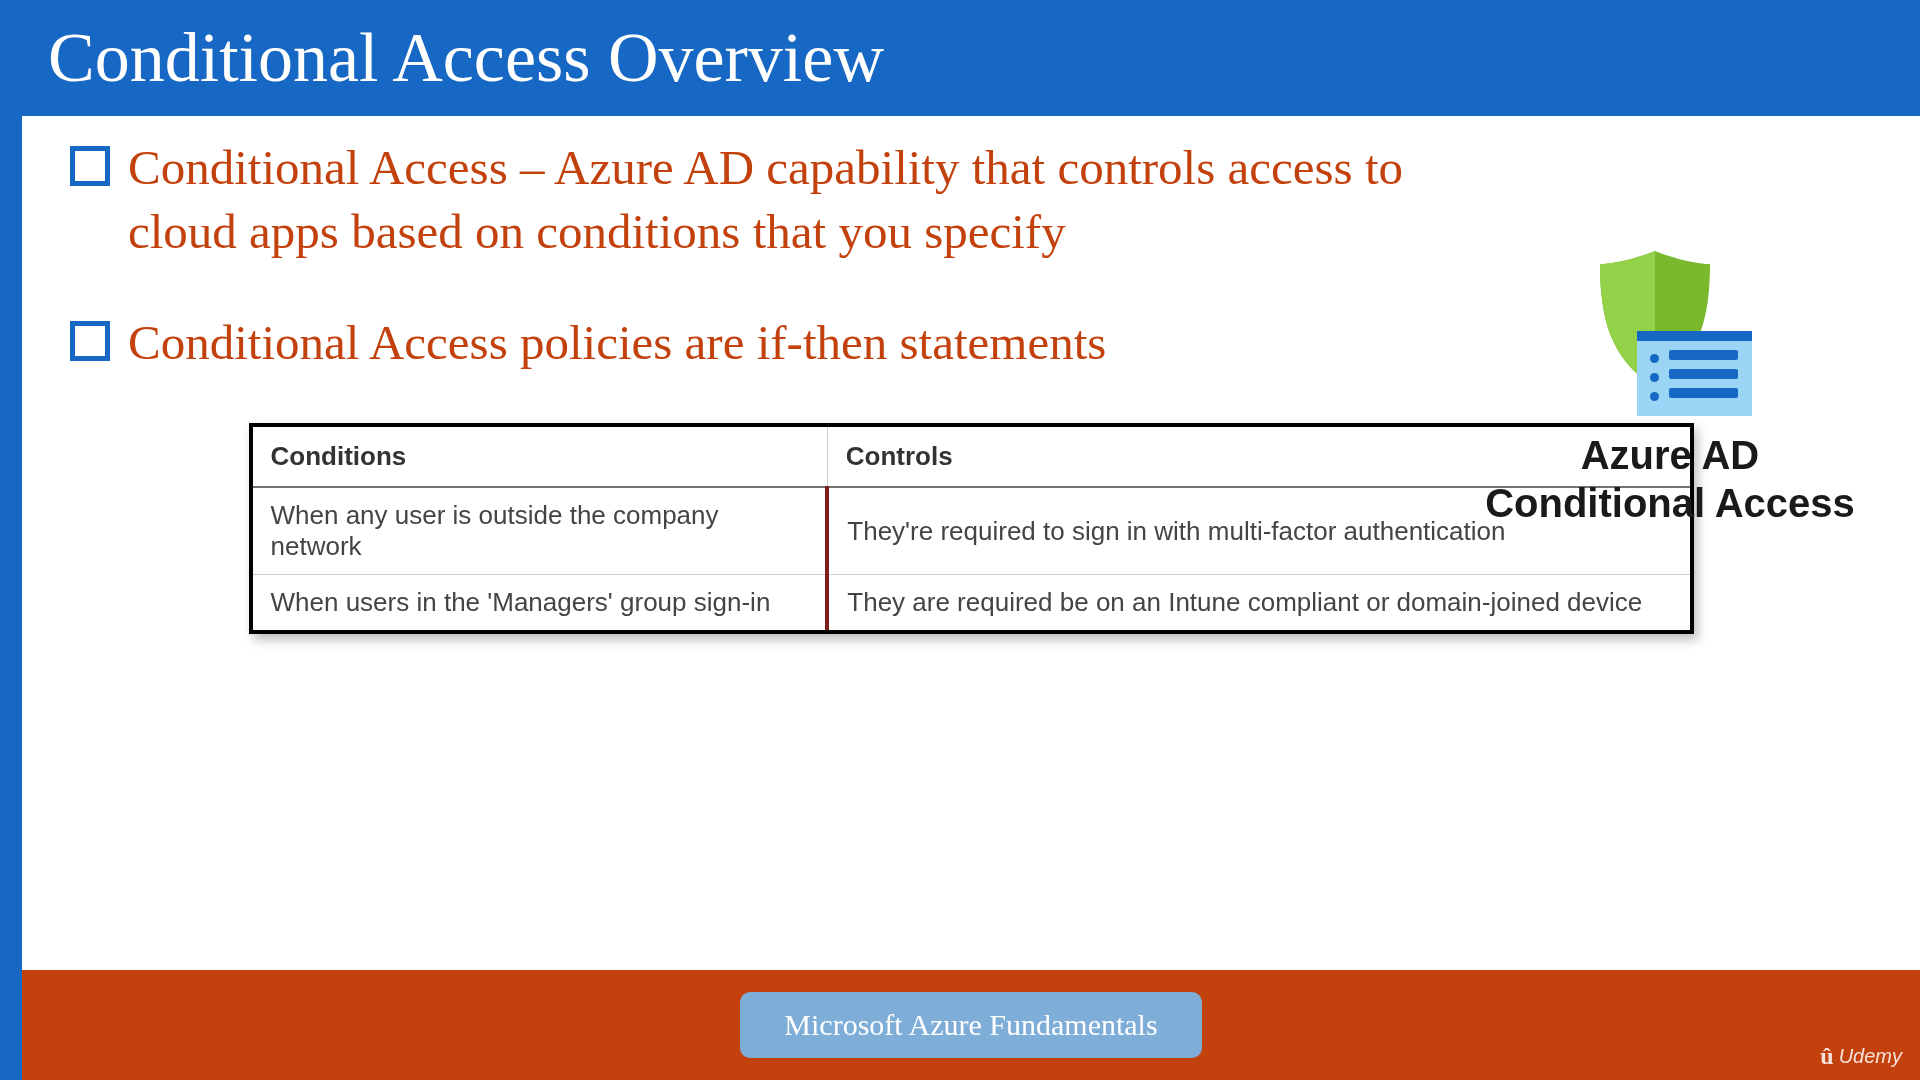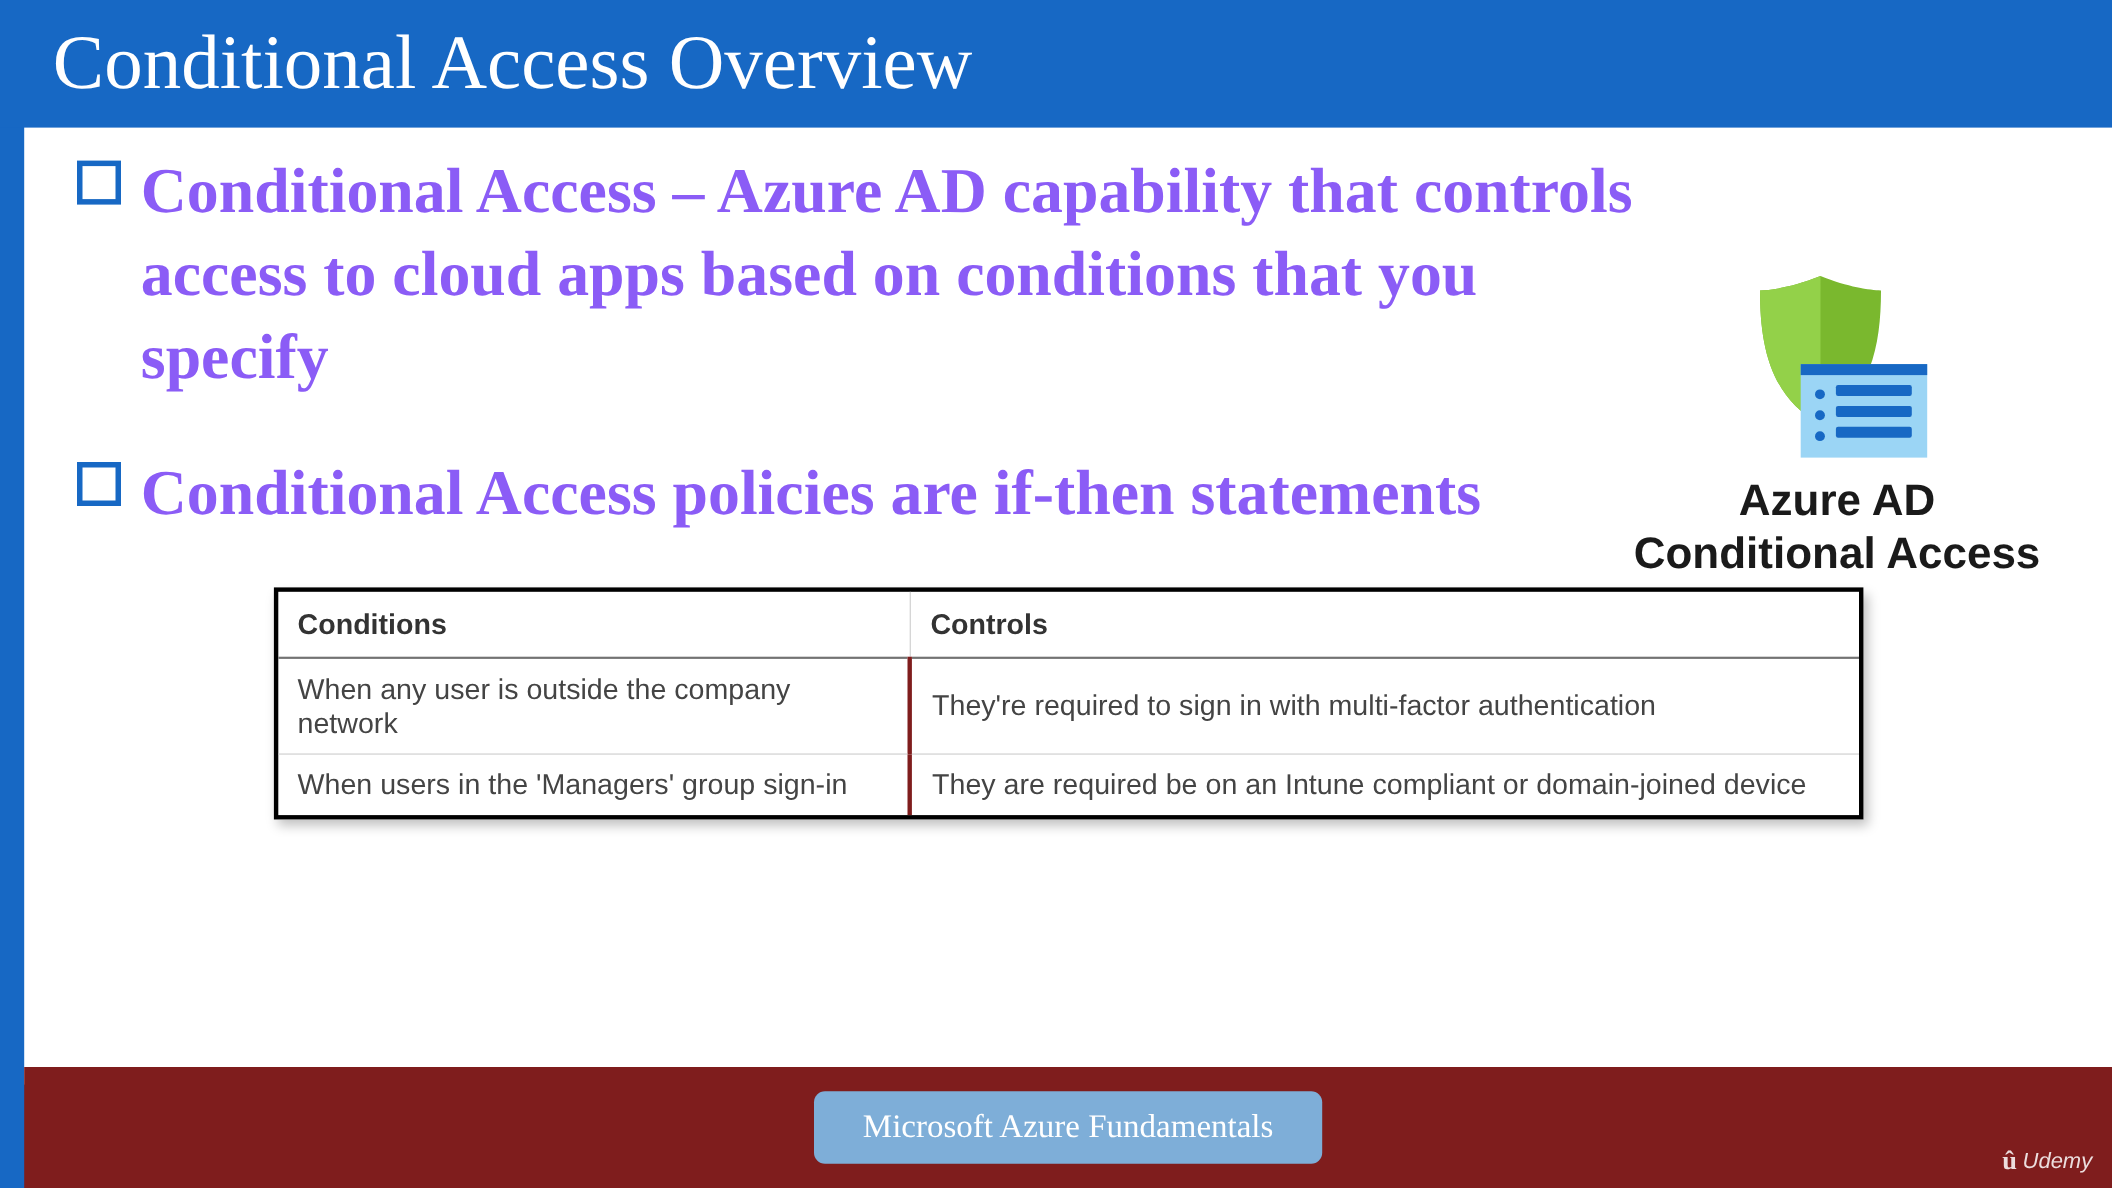--- a/index.html
+++ b/index.html
@@ -42,24 +42,24 @@
     }
     .checkbox-icon {
       width: 40px;
       height: 40px;
       border: 5px solid #1768c4;
       flex-shrink: 0;
       margin-right: 18px;
       margin-top: 10px;
     }
     .bullet-text {
-      font-size: 58px;
-      color: #8b5cf6;
+      font-size: 49px;
+      color: #c2410c;
       line-height: 1.3;
-      font-weight: bold;
+      font-weight: normal;
     }
     .bullet-group {
       margin-bottom: 48px;
     }
     .graphic-container {
       position: absolute;
       top: 130px;
       right: 50px;
       text-align: center;
       width: 400px;
@@ -142,21 +142,21 @@
     }
     tr:last-child td {
       border-bottom: none;
     }
     .footer-area {
       position: absolute;
       bottom: 0;
       left: 22px;
       right: 0;
       height: 110px;
-      background: #7f1d1d;
+      background: #c2410c;
       display: flex;
       justify-content: center;
       align-items: center;
     }
     .footer-pill {
       background: #7eaed8;
       color: white;
       font-size: 30px;
       padding: 16px 44px;
       border-radius: 10px;

